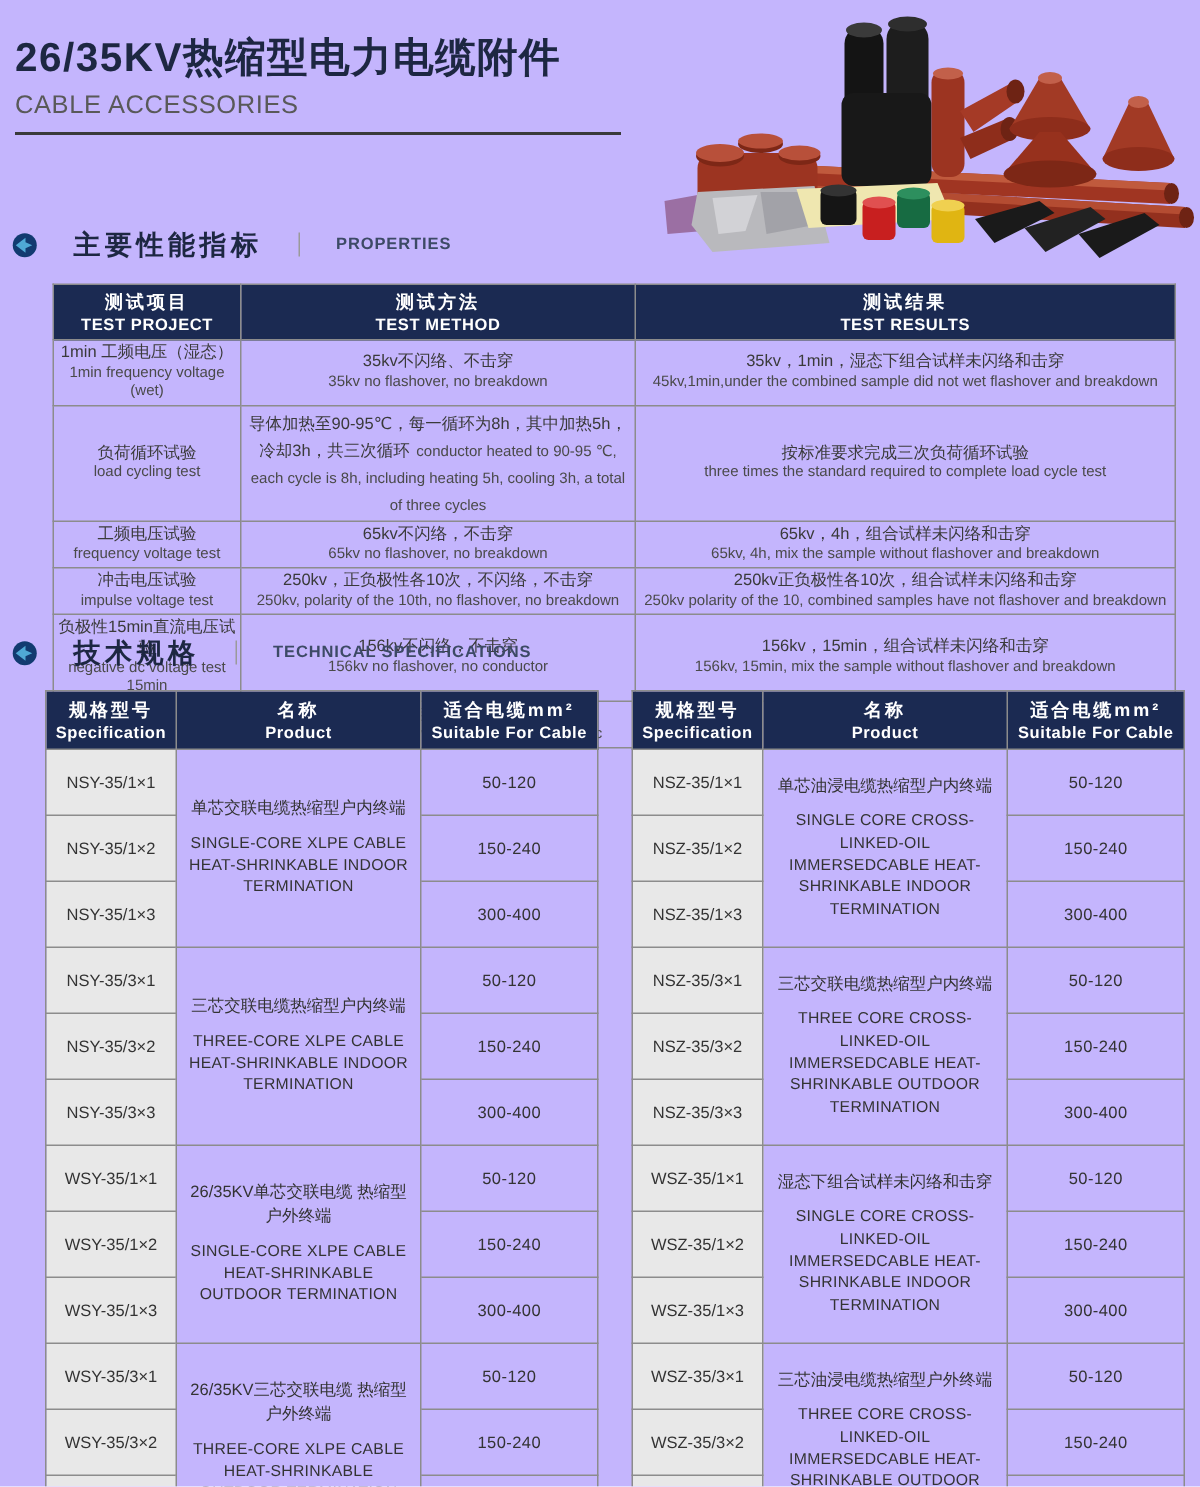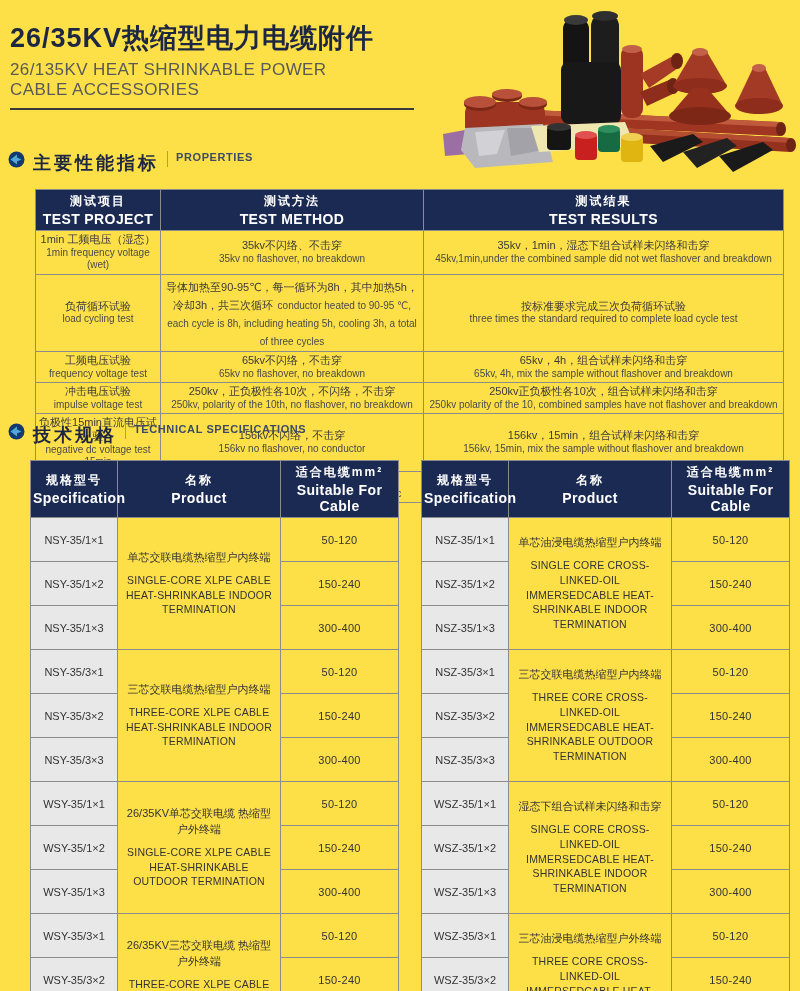--- a/index.html
+++ b/index.html
@@ -1,39 +1,39 @@
 <!DOCTYPE html>
 <html><head>
 <meta charset="utf-8">
 <style>
   html,body{margin:0;padding:0;background:#fff;}
-  .page{position:relative;width:800px;height:991px;background:#fde047;overflow:hidden;
+  .page{position:relative;width:800px;height:991px;background:#c4b5fd;overflow:hidden;
         font-family:"Liberation Sans","DejaVu Sans",sans-serif;color:#333;}
 
   
   .titles{position:absolute;left:10px;top:20px;width:420px;}
   .title-cn{font-size:27px;font-weight:bold;color:#1d2742;letter-spacing:1px;margin:0;}
   .title-en{font-size:17px;color:#595959;line-height:1.18;margin-top:4px;letter-spacing:0.4px;}
   .title-rule{width:404px;border-bottom:2px solid #3a3a3a;margin-top:8px;}
   .photo{position:absolute;right:0;top:4px;}
 
   
-  .sec{position:absolute;display:flex;align-items:flex-start;gap:8px;}
+  .sec{position:absolute;display:flex;align-items:center;gap:24px;}
   .sec-cn{font-size:18px;font-weight:bold;color:#1d2742;letter-spacing:3px;}
   .sec-bar{width:1px;height:16px;background:#9a9a9a;}
   .sec-en{font-size:11px;color:#3d4a66;letter-spacing:0.6px;font-weight:bold;}
   .sec1{left:8px;top:151px;}
   .sec2{left:8px;top:423px;}
 
   
   table{border-collapse:collapse;}
   th,td{border:1px solid #8c8c8c;}
   th{background:#1b2a52;color:#fff;padding:3px 2px;font-weight:bold;}
   .hcn{font-size:12px;letter-spacing:2px;}
-  .hen{font-size:14px;letter-spacing:0.4px;margin-top:1px;font-weight:bold;}
+  .hen{font-size:11px;letter-spacing:0.4px;margin-top:1px;font-weight:bold;}
   td{text-align:center;vertical-align:middle;padding:2px 3px;}
   .cn{font-size:11px;color:#3a3a3a;line-height:1.25;}
   .en{font-size:10px;color:#4a4a4a;line-height:1.25;}
   .run-on .cn,.run-on .en{display:inline;}
 
   
   .ptable{position:absolute;left:35px;top:189px;width:748px;table-layout:fixed;}
   .ptable col.c1{width:125px;} .ptable col.c2{width:263px;} .ptable col.c3{width:360px;}
   .ptable td{height:26px;}
 
@@ -50,21 +50,20 @@
   .pen{font-size:10.5px;color:#333;line-height:1.4;letter-spacing:0.2px;}
 </style>
 </head>
 <body>
 
 <div class="page">
 
   <div class="titles">
     <h1 class="title-cn">26/35KV热缩型电力电缆附件</h1>
     <div class="title-en">
-      <div>26/135KV HEAT SHRINKABLE POWER</div>
       <div>CABLE ACCESSORIES</div>
     </div>
     <div class="title-rule"></div>
   </div>
 
   <svg class="photo" width="365" height="172" viewBox="0 0 365 172" aria-hidden="true">
 
     <g>
       <polygon points="55,104 345,118 345,132 55,118" fill="#a03522"></polygon>
       <polygon points="55,104 345,118 345,123 55,109" fill="#c05a3d"></polygon>

